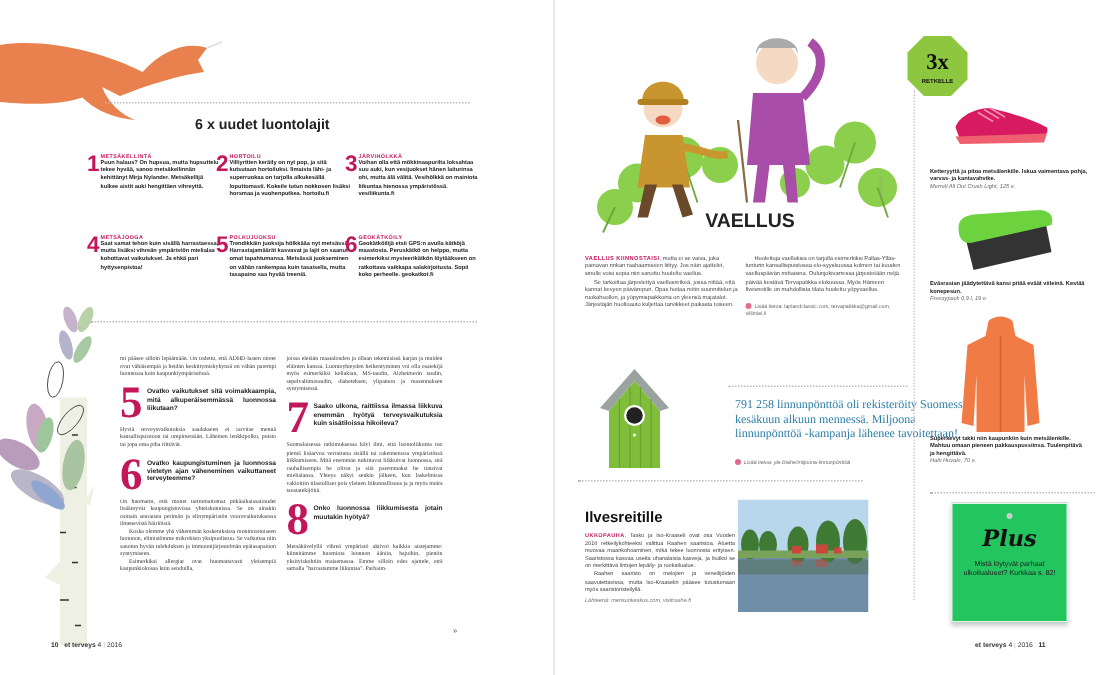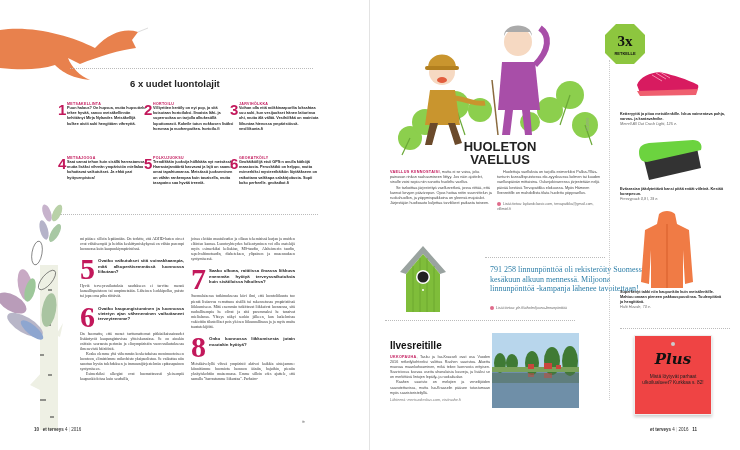--- a/index.html
+++ b/index.html
@@ -42,21 +42,21 @@
   .bird-more { position: absolute; left: 120px; top: 306px; font-size: 3.5px; color: #666; font-style: italic; }
   .kt-title { position: absolute; left: 20px; top: 340px; font-size: 10px; font-weight: bold; color: #111; }
   .kt-body { position: absolute; left: 20px; top: 355px; width: 100px; font-size: 3.7px; line-height: 5.1px; color: #444; text-align: justify; }
   .kt-source { display: block; margin-top: 2px; font-style: italic; color: #777; }
   .lake { position: absolute; left: 122px; top: 333px; width: 87px; height: 75px; overflow: hidden; }
   .sidebar { position: absolute; left: 237px; top: 0; width: 133px; height: 450px; }
   .sidebar .vline { position: absolute; left: 2px; top: 60px; height: 340px; border-left: 1.5px dotted #ccc; }
   .badge { position: absolute; left: -4px; top: 22px; }
   .product .desc { position: absolute; left: 13px; width: 105px; font-size: 3.8px; line-height: 5px; font-weight: bold; color: #222; }
   .product .price { display: block; font-weight: normal; font-style: italic; color: #666; }
-  .plus-tag { position: absolute; left: 27px; top: 335px; width: 78px; height: 80px; background: #ef4444; box-shadow: 0 2px 3px rgba(0,0,0,.2); border: 1px solid #eee; text-align: center; }
+  .plus-tag { position: absolute; left: 27px; top: 335px; width: 78px; height: 80px; background: #22c55e; box-shadow: 0 2px 3px rgba(0,0,0,.2); border: 1px solid #eee; text-align: center; }
   .plus-tag .hole { width: 4px; height: 4px; border-radius: 50%; background: #ccc; margin: 6px auto 4px; }
   .plus-word { font-family: "DejaVu Serif", serif; font-style: italic; font-size: 15px; font-weight: bold; color: #111; }
   .plus-text { font-size: 4.8px; line-height: 6.2px; color: #222; margin-top: 6px; }
 </style>
 </head>
 <body>
 
 <div id="page-left" class="page">
   <svg class="fox-tail" width="160" height="75" viewBox="0 0 160 75">
     <path d="M0 10 C30 5 70 15 95 28 C110 12 125 8 138 12 L132 20 L136 28 C120 30 100 36 80 44 L68 38 C72 48 80 56 90 60 C70 58 60 50 55 45 C40 50 20 50 0 48 Z" fill="#e8814d"></path>
@@ -195,21 +195,20 @@
 
     <circle cx="138" cy="32" r="14" fill="#f6d9c2"></circle>
     <path d="M124 26 C124 12 152 12 152 26 L150 22 L126 22 Z" fill="#aaa"></path>
     <path d="M122 52 L155 52 L160 100 L118 100 Z" fill="#a84ea8"></path>
     <path d="M155 55 C170 40 170 25 160 18" stroke="#a84ea8" stroke-width="6" fill="none"></path>
     <line x1="112" y1="70" x2="118" y2="125" stroke="#8a6a3e" stroke-width="1.5"></line>
     <path d="M125 100 L122 125 L130 125 L133 100 Z M142 100 L145 125 L152 125 L150 100 Z" fill="#a84ea8"></path>
   </svg>
   <div class="credit">KUVITUS</div>
   <div class="hl-title">
-    <div>HUOLETON</div>
     <div>VAELLUS</div>
   </div>
 
   <div class="rcol" style="left:20px;top:170px;width:102px;">
     <p><span class="lead">VAELLUS KIINNOSTAISI</span><span>, mutta ei se vaiva, joka painavan rinkan raahaamiseen liittyy. Jos näin ajattelet, sinulle voisi sopia niin sanottu huoleltu vaellus.</span></p>
     <p class="indent">Se tarkoittaa järjestettyä vaellusretkeä, jossa riittää, että kannat kevyen päivärepun. Opas hoitaa reitin suunnittelun ja ruokahuollon, ja yöpymispaikkoina on yleensä majatalot. Järjestäjän huoltoauto kuljettaa tarvikkeet paikasta toiseen.</p>
   </div>
   <div class="rcol" style="left:127px;top:170px;width:104px;">
     <p class="indent">Huolettuja vaelluksia on tarjolla esimerkiksi Pallas-Ylläs­tunturin kansallispuistossa elo-syyskuussa kolmen tai kuuden vaelluspäivän mittaisina. Oulunjokivarressa järjestetään neljä päivää kestävä Tervapatikka elokuussa. Myös Hämeen Ilvesreitille on mahdollista tilata huolettu yöpyvaellus.</p>
     <p class="more" style="margin-top:6px;"><span class="dot"></span><span>Lisää tietoa: laplandclassic.com, tervapatikka@gmail.com, villimiel.fi</span></p>

